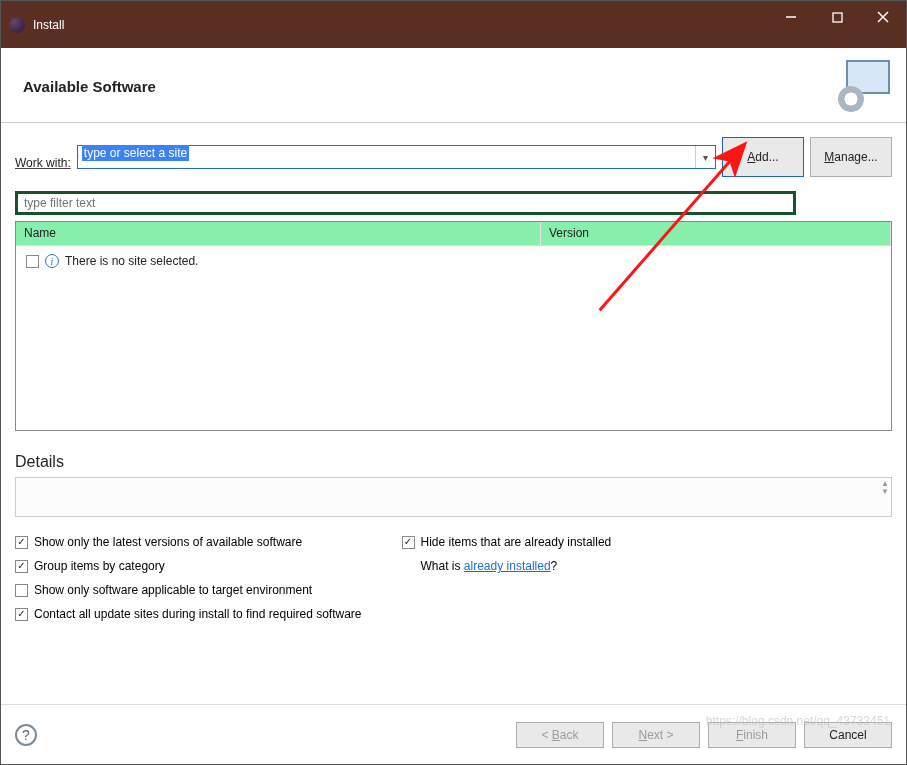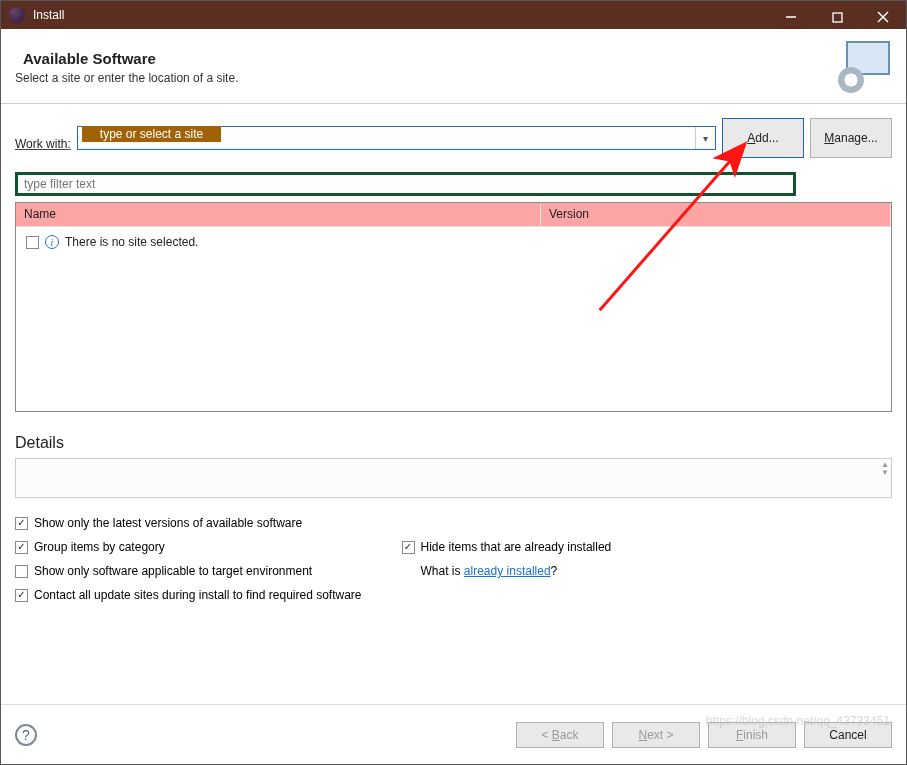--- a/index.html
+++ b/index.html
@@ -2,21 +2,21 @@
 <html><head>
 <meta charset="utf-8">
 <style>
   * { box-sizing: border-box; font-family: "Segoe UI", Tahoma, sans-serif; }
   body { margin: 0; background: #888; display:flex; align-items:flex-start; justify-content:flex-start;}
   .window {
     width: 907px; height: 765px; background: #fff; border: 1px solid #555;
     display: flex; flex-direction: column; position: relative; overflow:hidden;
   }
   .titlebar {
-    height: 28px; background: #5b2e22; color: #fff; display: flex; align-items: center;
+    height: 47px; background: #5b2e22; color: #fff; display: flex; align-items: center;
     padding: 0 0 0 8px; font-size: 12px;
   }
   .title-icon {
     width: 16px; height: 16px; margin-right: 8px;
     background: radial-gradient(circle at 30% 30%, #6a4566 0%, #3a2348 70%);
     border-radius: 50%;
   }
   .title-text { flex: 1; }
   .win-controls { display: flex; height: 100%; }
   .win-btn {
@@ -45,21 +45,21 @@
     flex:1; padding: 14px 14px 0 14px; display:flex; flex-direction: column; overflow:hidden;
   }
 
   .row { display:flex; align-items:center; gap:6px; }
   .label { font-size: 12px; color:#222;margin-top:12px; }
   .ww-label { text-decoration: underline; text-decoration-color:#444; position:relative;}
   .ww-label sup { color:#1b6fd5; font-size:9px; position:absolute; top:-5px; right:-8px;}
 
   .combo-wrap { flex:1; display:flex; border:1px solid #256bc0; height:24px; background:#fff; }
   .combo-input { flex:1; padding:0 4px; border:none; outline:none; font-size:12px; }
-  .combo-input .sel { background:#a16207; color:#fff; padding: 1px 18px;}
+  .combo-input .sel { background:#3b82f6; color:#fff; padding: 1px 2px;}
   .combo-caret {
     width:20px; display:flex; align-items:center; justify-content:center;
     border-left:1px solid #ccc; color:#555; font-size:10px; cursor:pointer;
   }
 
   button.std {
     height:40px; min-width:82px; padding:0 10px; font-size:12px;
     background:#e9e9e9; border:1px solid #aeaeae; cursor:pointer; color:#222;
   }
   button.std.focus { border:1px solid #1e62c8; }
@@ -67,39 +67,39 @@
 
   .filter-input {
     margin-top:14px; width: calc(100% - 96px); height:24px; border:3px solid #14532d; font-size:12px;
     padding:0 6px; outline:none;
   }
 
   .list-wrap { display:flex; gap:10px; margin-top:6px; align-items:flex-start; flex:0 0 auto;}
   .list-box {
     flex:1; height:210px; border:1px solid #888; background:#fff; overflow:hidden;
   }
-  .list-head { display:flex; height:24px; background:#fca5a5; border-bottom:1px solid #ddd;}
+  .list-head { display:flex; height:24px; background:#86efac; border-bottom:1px solid #ddd;}
   .list-head .col { font-size:12px; padding:4px 8px; color:#222; border-right:1px solid #e3e3e3;}
   .col-name{ width:60%; } .col-ver{ width:40%; }
   .list-body { padding:8px 10px; font-size:12px; color:#222; display:flex; align-items:center; gap:6px;}
   .checkbox { width:13px; height:13px; border:1px solid #888; display:inline-flex; align-items:center; justify-content:center; font-size:10px; color:#222; background:#fff;}
   .checkbox.checked::after{content:"✓"; line-height:1;}
   .info-icon{
     width:14px; height:14px; border:1px solid #2a6fc5; border-radius:50%;
     display:inline-flex; align-items:center; justify-content:center;
     color:#2a6fc5; font-size:10px; font-style:italic; font-family:serif;
   }
   .side-btns { display:flex; flex-direction:column; gap:6px; width:86px; }
 
   .details-sec { margin-top:22px; }
   .details-lbl{ font-size:16px; color:#222; }
   .details-box{ margin-top:6px; height:40px; border:1px solid #ccc; background:#fcfcfc; position:relative;}
   .tiny-arrows{ position:absolute; right:2px; top:2px; display:flex; flex-direction:column; font-size:8px; color:#999; line-height:1;}
 
-  .options{ margin-top:18px; display:flex; gap:40px;align-items:center;}
+  .options{ margin-top:18px; display:flex; gap:40px;}
   .opt-col{ display:flex; flex-direction:column; gap:10px; font-size:12px; }
   .opt-row{ display:flex; align-items:center; gap:6px;}
   a.link{ color:#1b6fd5; text-decoration: underline; cursor:pointer;}
 
   .footer {
     height:60px; border-top:1px solid #ddd; background:#fff;
     display:flex; align-items:center; padding:0 14px; gap:8px;
   }
   .help-circle{
     width:22px; height:22px; border:2px solid #7a8a96; border-radius:50%;
@@ -137,21 +137,20 @@
             <line x1="1" y1="1" x2="11" y2="11" stroke="#fff" stroke-width="1.5"></line>
             <line x1="11" y1="1" x2="1" y2="11" stroke="#fff" stroke-width="1.5"></line>
           </svg>
       </div>
     </div>
   </div>
 
   <div class="header-band">
     <div class="header-text">
       <div class="header-title">Available Software</div>
-      <div class="header-sub">Select a site or enter the location of a site.</div>
     </div>
     <div class="header-img">
       <div class="monitor"></div>
       <div class="disc"></div>
     </div>
   </div>
 
   <div class="content">
     <div class="row">
       <span class="label ww-label"><span>Work with:</span><sup>i</sup></span>

